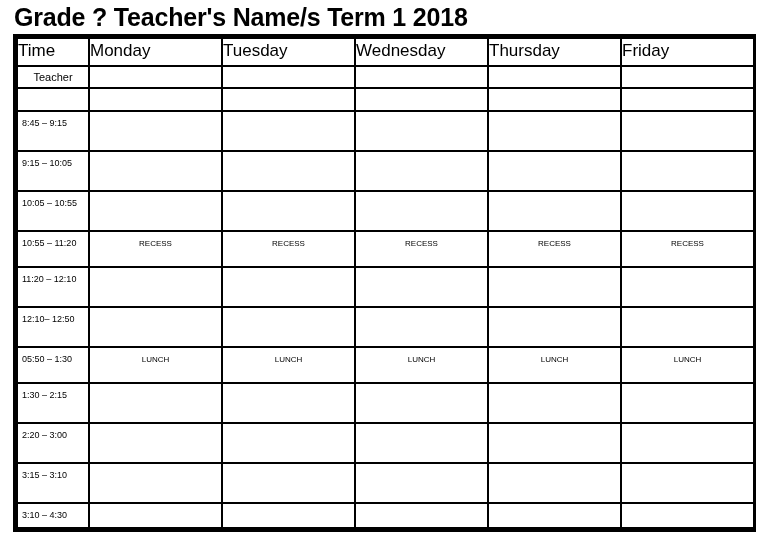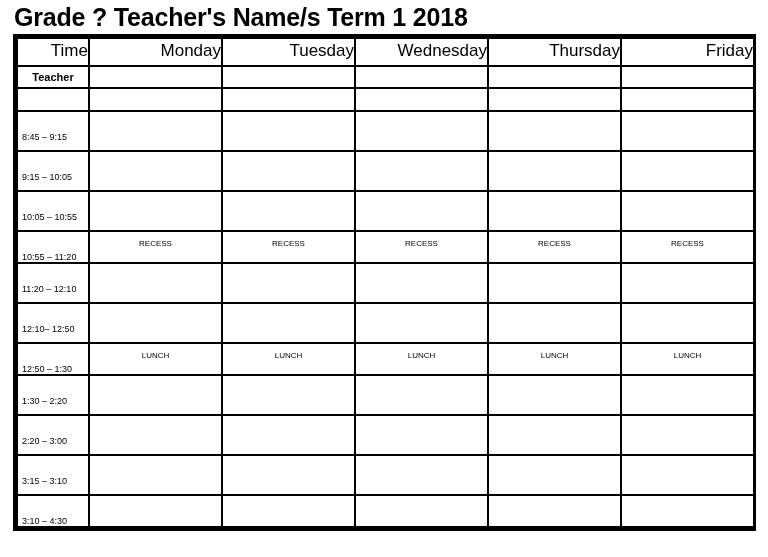--- a/index.html
+++ b/index.html
@@ -54,35 +54,35 @@
   }
 
   
   col.c-time { width: 72px; }
   col.c-day  { width: 133px; }
 
   
   tr.row-head td {
     height: 28px;
     vertical-align: middle;
-    text-align: right;
+    text-align: left;
     font-size: 17px;
     font-family: "Liberation Sans", sans-serif;
     color: #000000;
     background: #ffffff;
     padding-bottom: 2px;
   }
 
   
   .time-label {
     display: block;
     font-size: 9px;
     font-family: "Liberation Sans", sans-serif;
     color: #000000;
-    padding: 20px 0 0 4px;
+    padding: 6px 0 0 4px;
     text-align: left;
     white-space: nowrap;
     letter-spacing: 0px;
   }
   .cell-text {
     display: block;
     font-size: 8px;
     font-family: "Liberation Sans", sans-serif;
     color: #000000;
     text-align: center;
@@ -97,24 +97,24 @@
     text-align: center;
     padding-top: 4px;
     white-space: nowrap;
   }
 
   
   .shaded td { background: #c4c4c4; }
   .shaded .time-label,
   .shaded .cell-text { color: #000000; }
 
-  tr.row-teacher td { height: 22px; font-weight: bold; }
+  tr.row-teacher td { height: 22px; }
   tr.row-blank   td { height: 23px; }
   tr.row-slot    td { height: 40px; }
-  tr.row-break   td { height: 24px; }
+  tr.row-break   td { height: 36px; }
   tr.row-last    td { height: 25px; }
 
   .empty-cell { display: block; height: 100%; }
 </style>
 </head>
 <body>
 
 <div id="page-wrap">
 
   <div class="title">Grade ? Teacher's Name/s Term 1 2018</div>
@@ -305,41 +305,41 @@
             </td>
             <td>
               <span class="empty-cell"></span>
             </td>
             <td>
               <span class="empty-cell"></span>
             </td>
           </tr>
           <tr class="row-break shaded">
             <td>
-              <span class="time-label">12:50 – 1:30</span>
+              <span class="time-label">05:50 – 1:30</span>
             </td>
             <td>
               <span class="cell-text">LUNCH</span>
             </td>
             <td>
               <span class="cell-text">LUNCH</span>
             </td>
             <td>
               <span class="cell-text">LUNCH</span>
             </td>
             <td>
               <span class="cell-text">LUNCH</span>
             </td>
             <td>
               <span class="cell-text">LUNCH</span>
             </td>
           </tr>
           <tr class="row-slot">
             <td>
-              <span class="time-label">1:30 – 2:20</span>
+              <span class="time-label">1:30 – 2:15</span>
             </td>
             <td>
               <span class="empty-cell"></span>
             </td>
             <td>
               <span class="empty-cell"></span>
             </td>
             <td>
               <span class="empty-cell"></span>
             </td>

